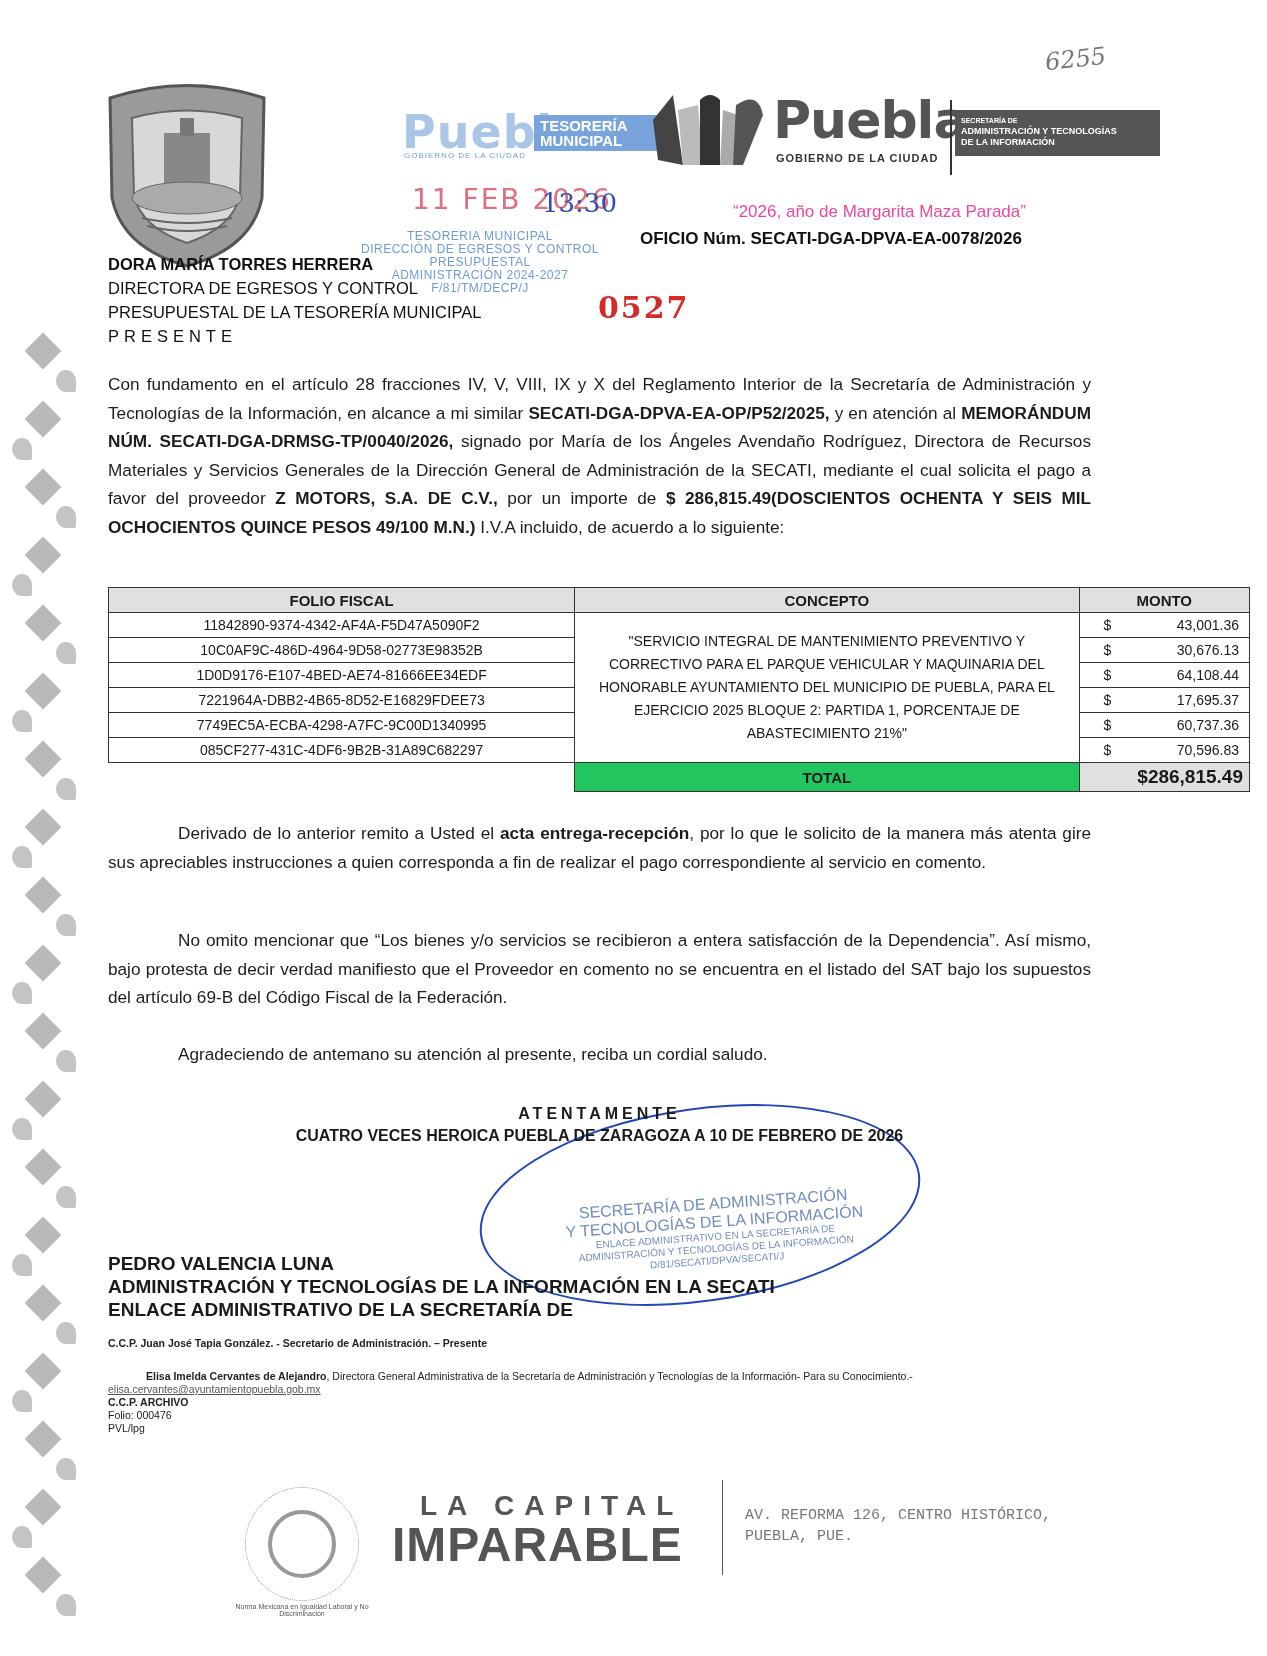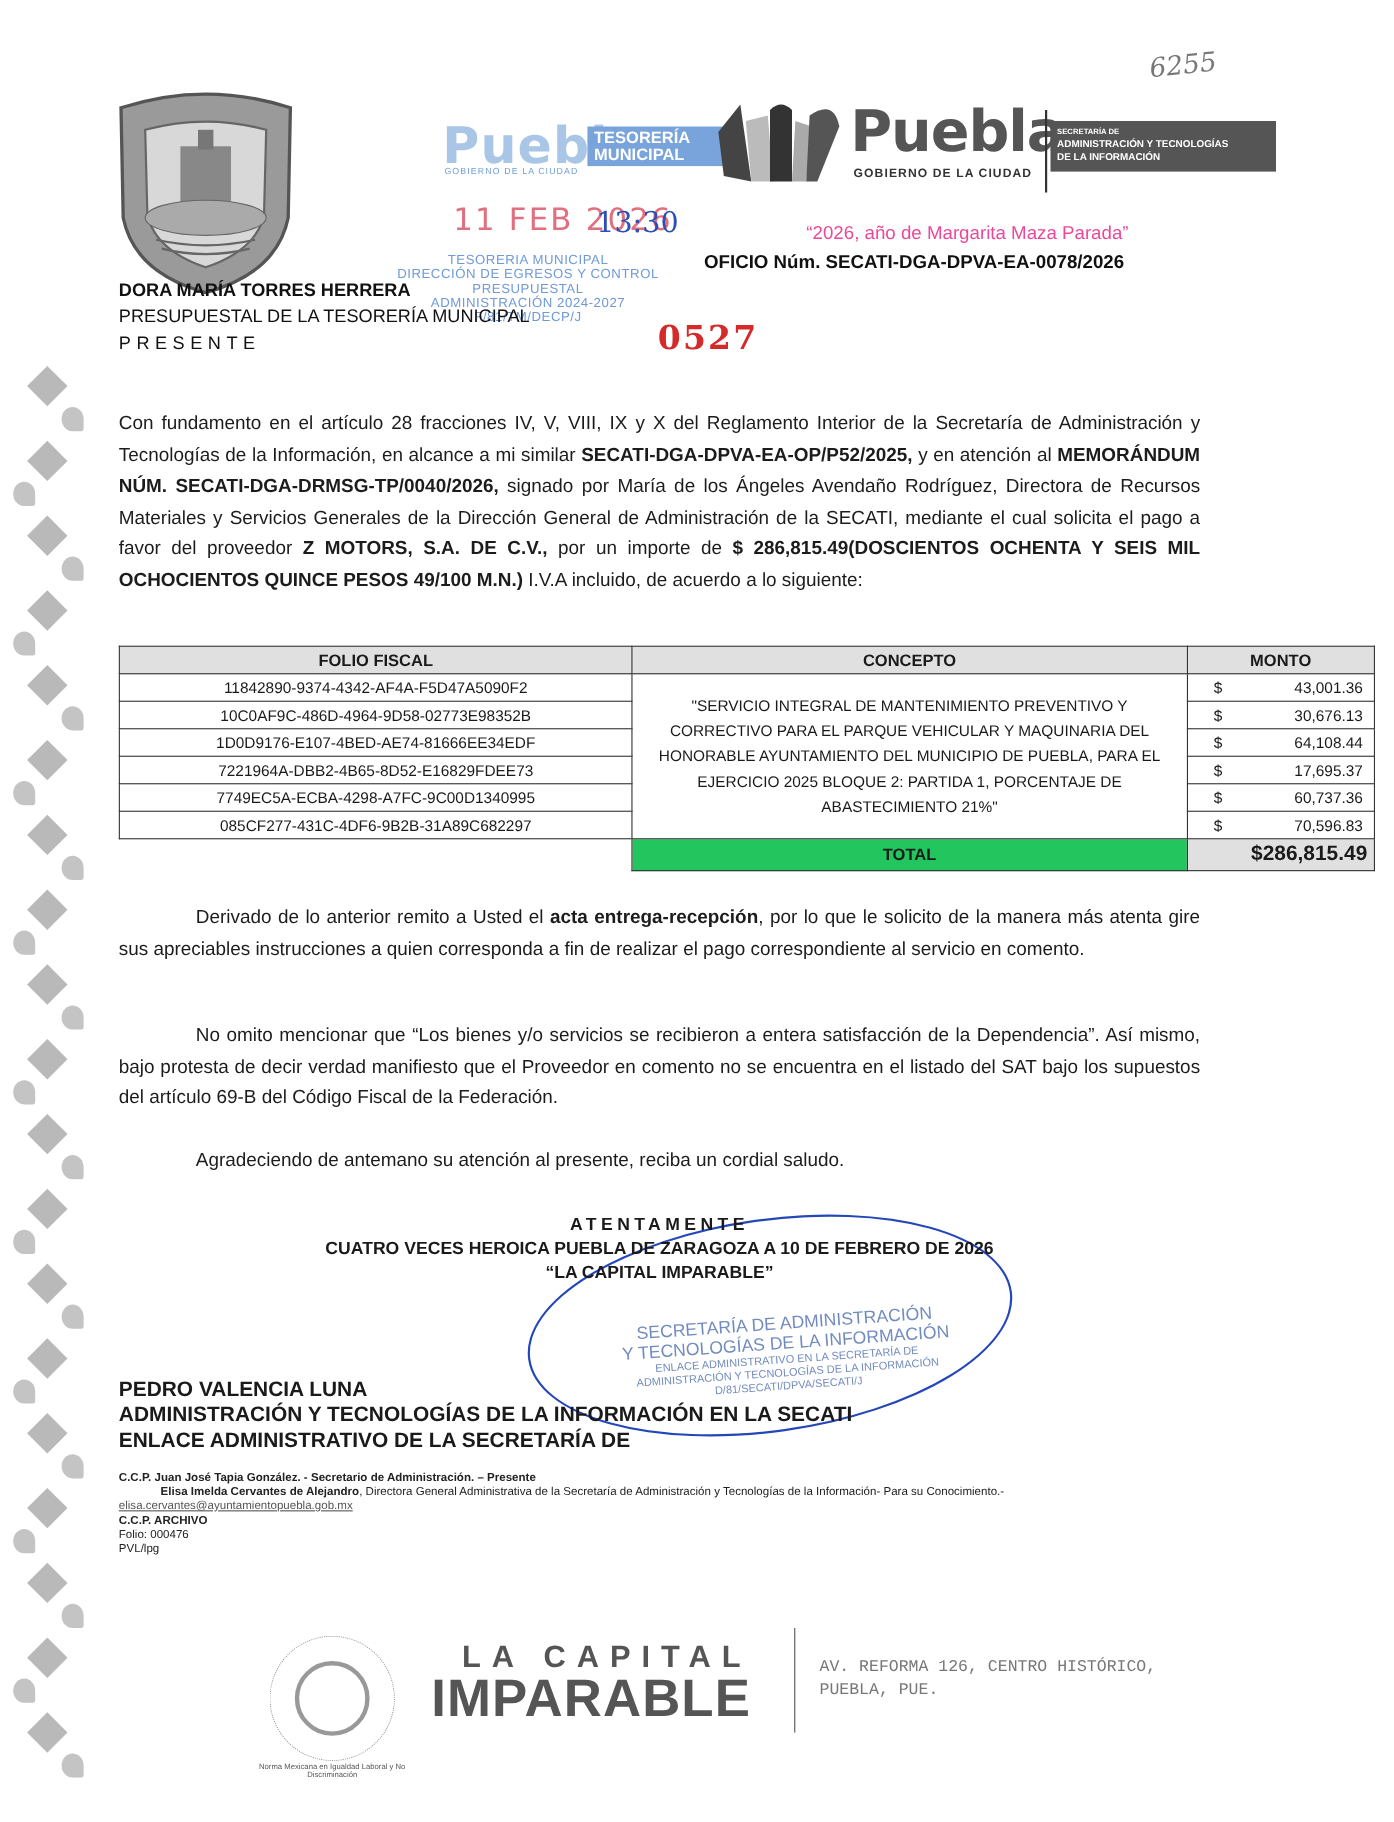--- a/index.html
+++ b/index.html
@@ -61,21 +61,21 @@
   .closing-1 .aten { letter-spacing: 4px; }
 
   .sig-stamp { left: 560px; top: 1195px; width: 310px; color:#4f6fb0; text-align: center; font-size: 16px; line-height: 18px; transform: rotate(-4deg); opacity: .8; }
   .sig-stamp .small { font-size: 10px; line-height: 12px; }
   .sig-oval { left: 478px; top: 1108px; width: 440px; height: 190px; border: 2px solid #2447b8; border-radius: 50%; transform: rotate(-8deg); }
 
   .signer { left: 108px; top: 1252px; width: 983px; text-align: left; font-weight: bold; font-size: 19px; line-height: 23px; }
 
   .ccp { left: 108px; top: 1337px; font-size: 10.5px; line-height: 13px; color:#222; }
   .ccp .bold { font-weight: bold; }
-  .ccp .indent2 { padding-left: 38px; }
+  .ccp .indent2 { padding-left: 38px; margin-top: 20px; }
   .ccp .email { color:#555; text-decoration: underline; }
 
   .nmx-seal { left: 245px; top: 1487px; width: 112px; height: 112px; border-radius: 50%; border: 1px dotted #999; }
   .nmx-seal .ring { position:absolute; inset: 22px; border: 4px solid #999; border-radius: 50%; }
   .nmx-label { left: 232px; top: 1603px; width: 140px; font-size: 7px; color: #555; text-align: center; }
 
   .capital { left: 392px; top: 1490px; width: 310px; color:#555; }
   .capital .t1 { font-size: 28px; letter-spacing: 10px; font-weight: bold; padding-left: 28px; }
   .capital .t2 { font-size: 48px; font-weight: bold; line-height: 46px; letter-spacing: 1px; }
   .foot-div { left: 722px; top: 1480px; width: 1px; height: 95px; background: #555; }
@@ -170,20 +170,21 @@
   <div>TESORERIA MUNICIPAL</div>
   <div>DIRECCIÓN DE EGRESOS Y CONTROL</div>
   <div>PRESUPUESTAL</div>
   <div>ADMINISTRACIÓN 2024-2027</div>
   <div>F/81/TM/DECP/J</div>
 </div>
 <div class="abs folio-red">0527</div>
 
 <div class="abs addressee">
   <div class="name">DORA MARÍA TORRES HERRERA</div>
+  <div>DIRECTORA DE EGRESOS Y CONTROL</div>
   <div>PRESUPUESTAL DE LA TESORERÍA MUNICIPAL</div>
   <div class="pres">PRESENTE</div>
 </div>
 
 <div class="abs para" style="top:370px;">
   <span>Con fundamento en el artículo 28 fracciones IV, V, VIII, IX y X del Reglamento Interior de la Secretaría de Administración y Tecnologías de la Información,  en alcance a mi similar </span><b>SECATI-DGA-DPVA-EA-OP/P52/2025,</b><span> y en atención al </span><b>MEMORÁNDUM NÚM. SECATI-DGA-DRMSG-TP/0040/2026,</b><span> signado por María de los Ángeles Avendaño Rodríguez, Directora de Recursos Materiales y Servicios Generales de la Dirección General de Administración de la SECATI, mediante el cual solicita el pago a favor del proveedor </span><b>Z MOTORS, S.A. DE C.V.,</b><span>  por un importe de </span><b>$ 286,815.49(DOSCIENTOS OCHENTA Y SEIS MIL OCHOCIENTOS QUINCE PESOS 49/100 M.N.)</b><span> I.V.A incluido, de acuerdo a lo siguiente:</span>
 </div>
 
 <table class="inv">
   <thead>
@@ -251,21 +252,20 @@
 
 <div class="abs para indent" style="top:926px;">No omito mencionar que “Los bienes y/o servicios se recibieron a entera satisfacción de la Dependencia”. Así mismo, bajo protesta de decir verdad manifiesto que el Proveedor en comento no se encuentra en el listado del SAT bajo los supuestos del artículo 69-B del Código Fiscal de la Federación.</div>
 
 <div class="abs para indent" style="top:1040px;">Agradeciendo de antemano su atención al presente, reciba un cordial saludo.</div>
 
 <div class="abs sig-oval"></div>
 
 <div class="abs closing-1">
   <div class="aten">ATENTAMENTE</div>
   <div>CUATRO VECES HEROICA PUEBLA DE ZARAGOZA A 10 DE FEBRERO DE 2026</div>
-  <div>“LA CAPITAL IMPARABLE”</div>
 </div>
 
 <div class="abs sig-stamp">
   <div>SECRETARÍA DE ADMINISTRACIÓN</div>
   <div>Y TECNOLOGÍAS DE LA INFORMACIÓN</div>
   <div class="small">ENLACE ADMINISTRATIVO EN LA SECRETARÍA DE</div>
   <div class="small">ADMINISTRACIÓN Y TECNOLOGÍAS DE LA INFORMACIÓN</div>
   <div class="small">D/81/SECATI/DPVA/SECATI/J</div>
 </div>
 

